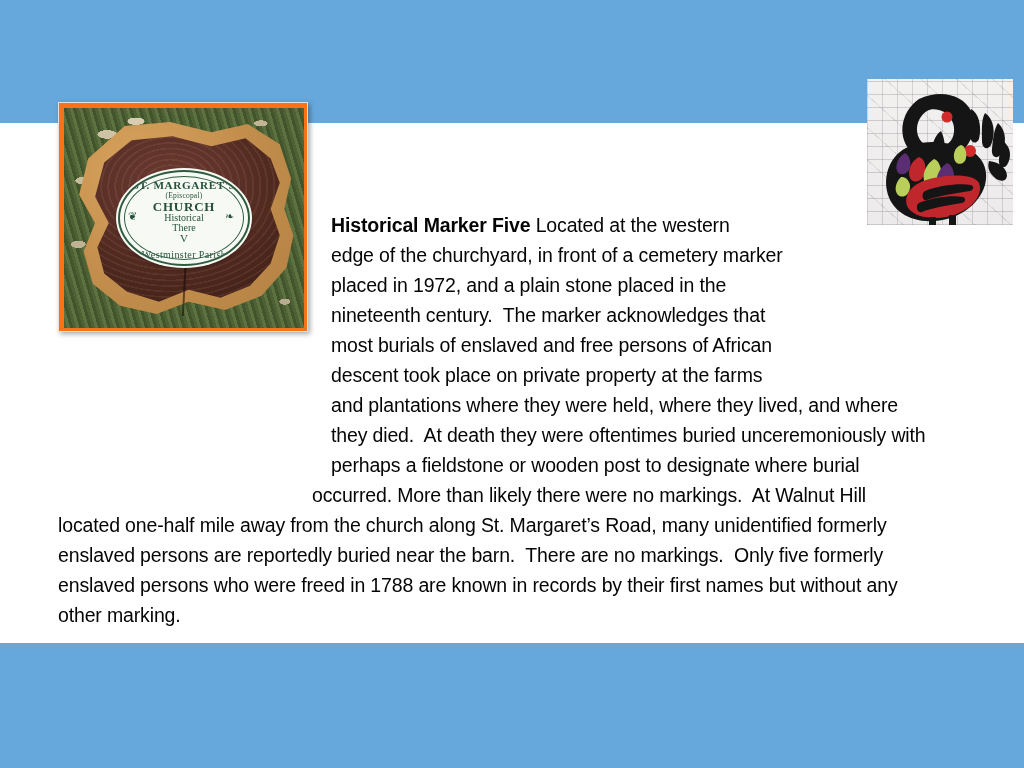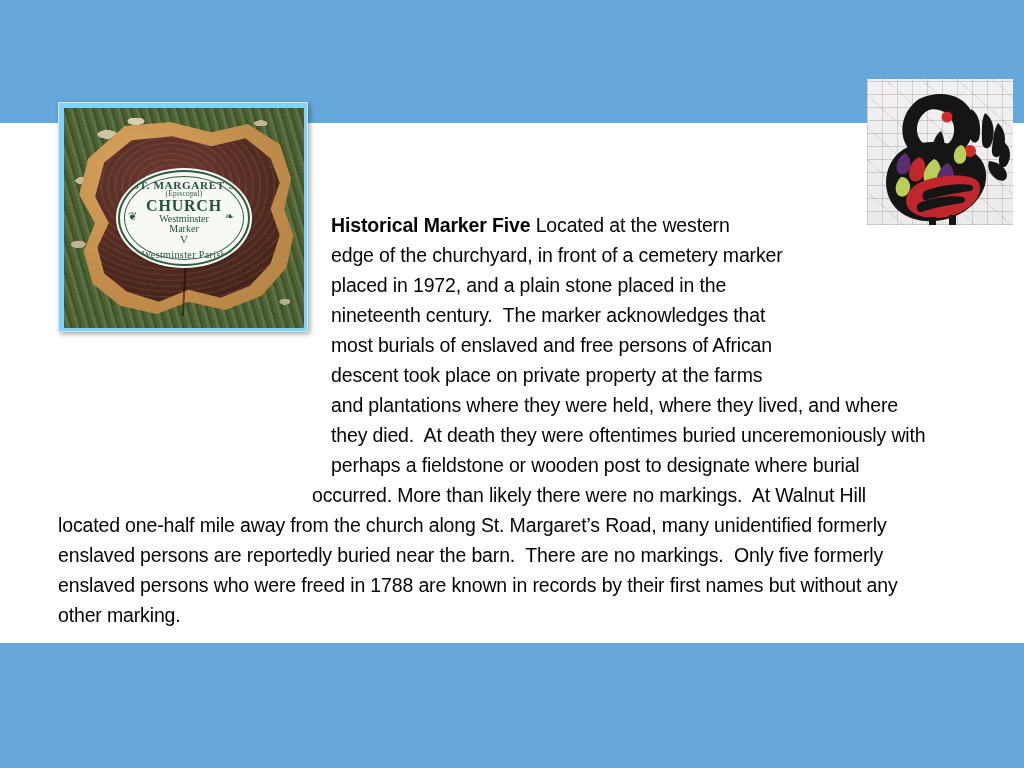--- a/index.html
+++ b/index.html
@@ -33,21 +33,21 @@
   .band-top    { top: 0;     height: 123px; }
   .band-bottom { top: 643px; height: 125px; }
 
   
   .photo-marker {
     position: absolute;
     left: 58px;
     top: 102px;
     width: 250px;
     height: 230px;
-    background: #7dd3fc;
+    background: #f97316;
     padding: 16px;
     box-sizing: border-box;
     border: 1px solid #e2e2e2;
     box-shadow: 2px 2px 5px rgba(0,0,0,0.35);
     overflow: hidden;
   }
   .photo-marker .inner {
     position: absolute;
     left: 5px; top: 5px;
     width: 240px; height: 220px;
@@ -163,21 +163,21 @@
     position: absolute;
     bottom: 4px; left: 0; right: 0;
     text-align: center;
     font-family: "Liberation Serif", serif;
     color: #23513a;
     font-size: 10px;
     letter-spacing: 0.4px;
     font-weight: normal;
   }
   .p-epis   { font-size: 7.5px; letter-spacing: 0.2px; text-align: center; }
-  .p-church { font-size: 16px; letter-spacing: 0.8px; font-variant: small-caps; font-weight: bold;}
+  .p-church { font-size: 13px; letter-spacing: 0.8px; font-variant: small-caps; font-weight: bold;}
   .p-hist   { font-size: 10px; }
   .p-mark   { font-size: 10px; }
   .p-five   { font-size: 11px; }
   .leaf {
     position: absolute;
     top: 40px;
     width: 15px; height: 9px;
     color: #23513a;
     font-size: 11px;
     line-height: 9px;
@@ -241,22 +241,22 @@
       </div>
 
       <div class="plaque">
         <div class="plaque-ring"></div>
         <div class="p-arc-top">ST. MARGARET'S</div>
         <span class="leaf leaf-l">❦</span>
         <span class="leaf leaf-r">❧</span>
         <div class="plaque-core">
           <div class="p-epis">(Episcopal)</div>
           <div class="p-church">CHURCH</div>
-          <div class="p-hist">Westminster</div>
-          <div class="p-mark">Marker</div>
+          <div class="p-hist">Historical</div>
+          <div class="p-mark">There</div>
           <div class="p-five">V</div>
         </div>
         <div class="p-arc-bottom">Westminster Parish</div>
       </div>
     </div>
   </div>
 
   <div class="bird-art">
     <div class="map-bg"></div>
     <svg class="bird-svg" viewBox="0 0 146 146">

